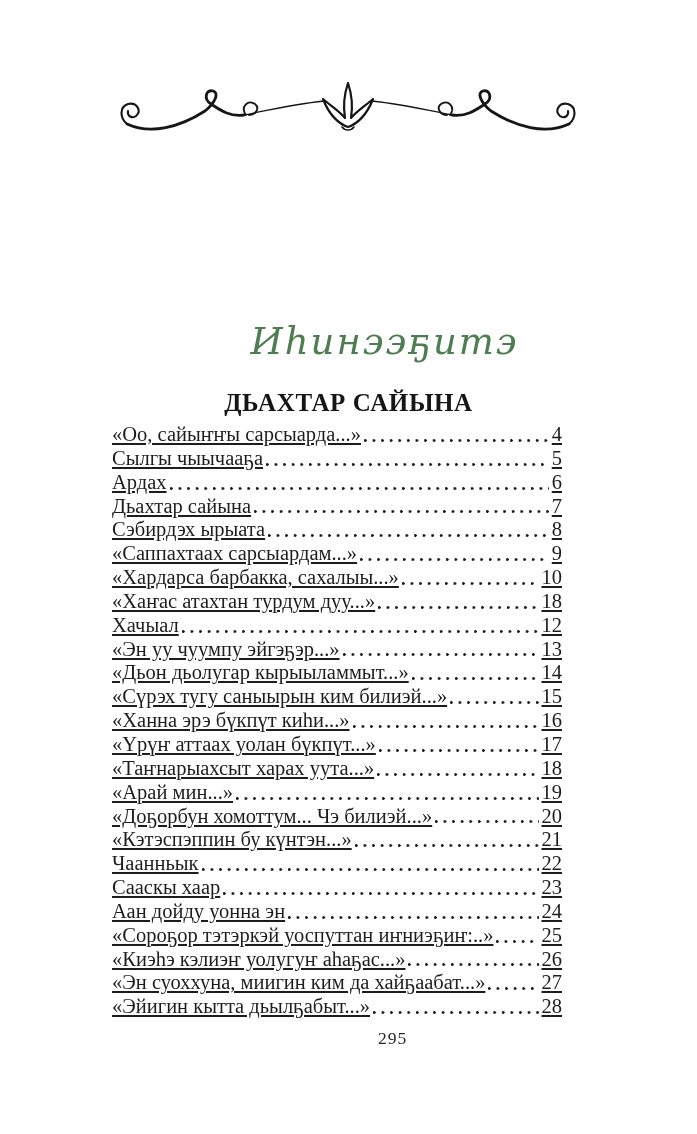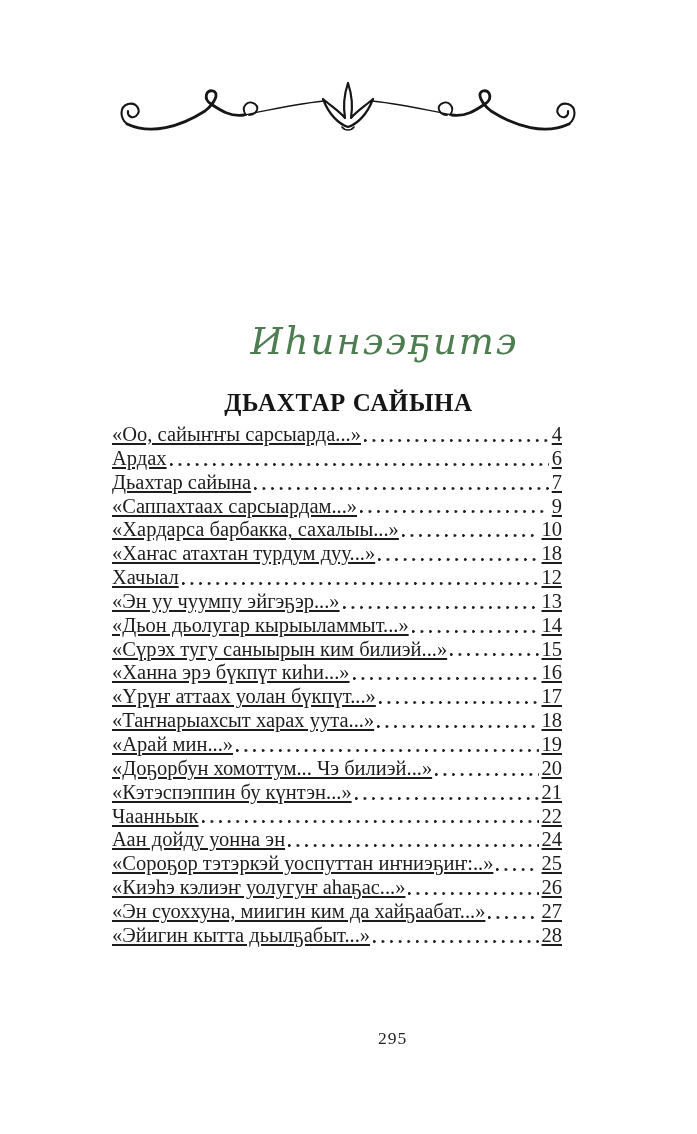--- a/index.html
+++ b/index.html
@@ -101,33 +101,43 @@
 
 <div class="section-title">ДЬАХТАР САЙЫНА</div>
 
 <div class="toc">
   <div class="toc-row">
     <span class="toc-title">«Оо, сайыҥҥы сарсыарда...»</span>
     <span class="toc-dots"></span>
     <span class="toc-page">4</span>
   </div>
 
+  <div class="toc-row">
+    <span class="toc-title">Сылгы чыычааҕа</span>
+    <span class="toc-dots"></span>
+    <span class="toc-page">5</span>
+  </div>
 
   <div class="toc-row">
     <span class="toc-title">Ардах</span>
     <span class="toc-dots"></span>
     <span class="toc-page">6</span>
   </div>
 
   <div class="toc-row">
     <span class="toc-title">Дьахтар сайына</span>
     <span class="toc-dots"></span>
     <span class="toc-page">7</span>
   </div>
 
+  <div class="toc-row">
+    <span class="toc-title">Сэбирдэх ырыата</span>
+    <span class="toc-dots"></span>
+    <span class="toc-page">8</span>
+  </div>
 
   <div class="toc-row">
     <span class="toc-title">«Саппахтаах сарсыардам...»</span>
     <span class="toc-dots"></span>
     <span class="toc-page">9</span>
   </div>
 
   <div class="toc-row">
     <span class="toc-title">«Хардарса барбакка, сахалыы...»</span>
     <span class="toc-dots"></span>
@@ -199,20 +209,25 @@
     <span class="toc-dots"></span>
     <span class="toc-page">21</span>
   </div>
 
   <div class="toc-row">
     <span class="toc-title">Чаанньык</span>
     <span class="toc-dots"></span>
     <span class="toc-page">22</span>
   </div>
 
+  <div class="toc-row">
+    <span class="toc-title">Сааскы хаар</span>
+    <span class="toc-dots"></span>
+    <span class="toc-page">23</span>
+  </div>
 
   <div class="toc-row">
     <span class="toc-title">Аан дойду уонна эн</span>
     <span class="toc-dots"></span>
     <span class="toc-page">24</span>
   </div>
 
   <div class="toc-row">
     <span class="toc-title">«Сороҕор тэтэркэй уоспуттан иҥниэҕиҥ:..»</span>
     <span class="toc-dots"></span>

